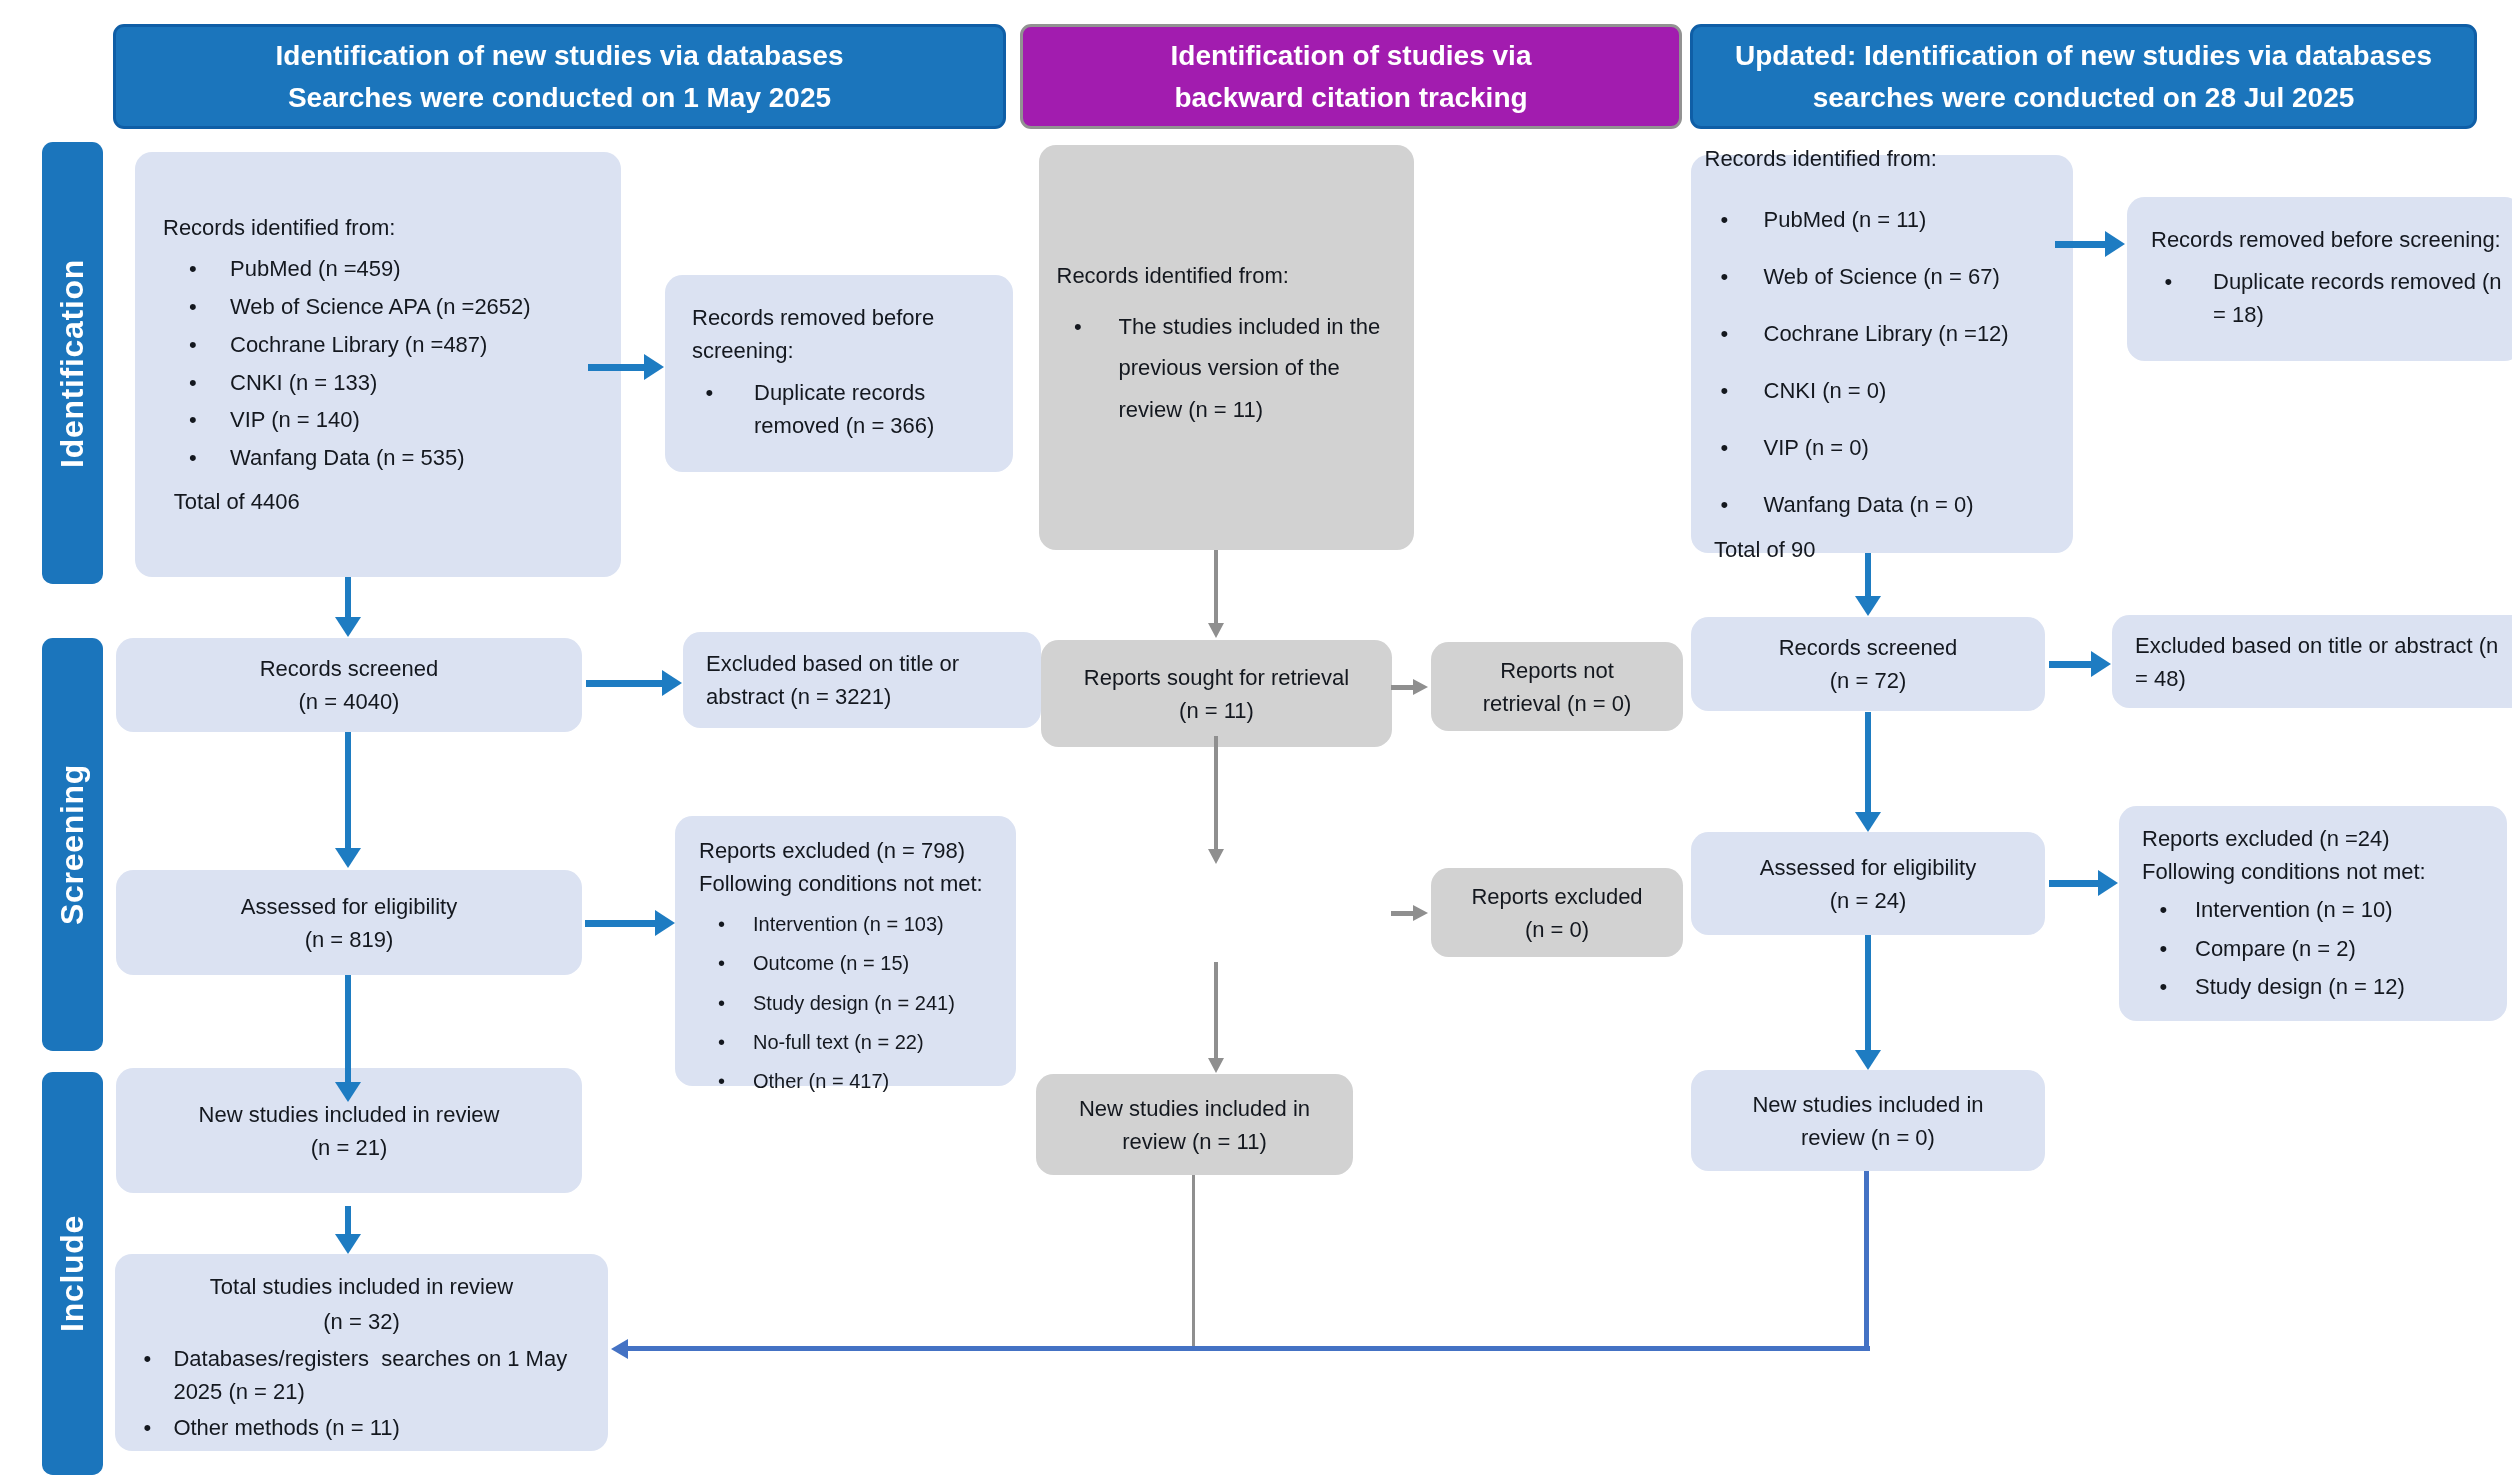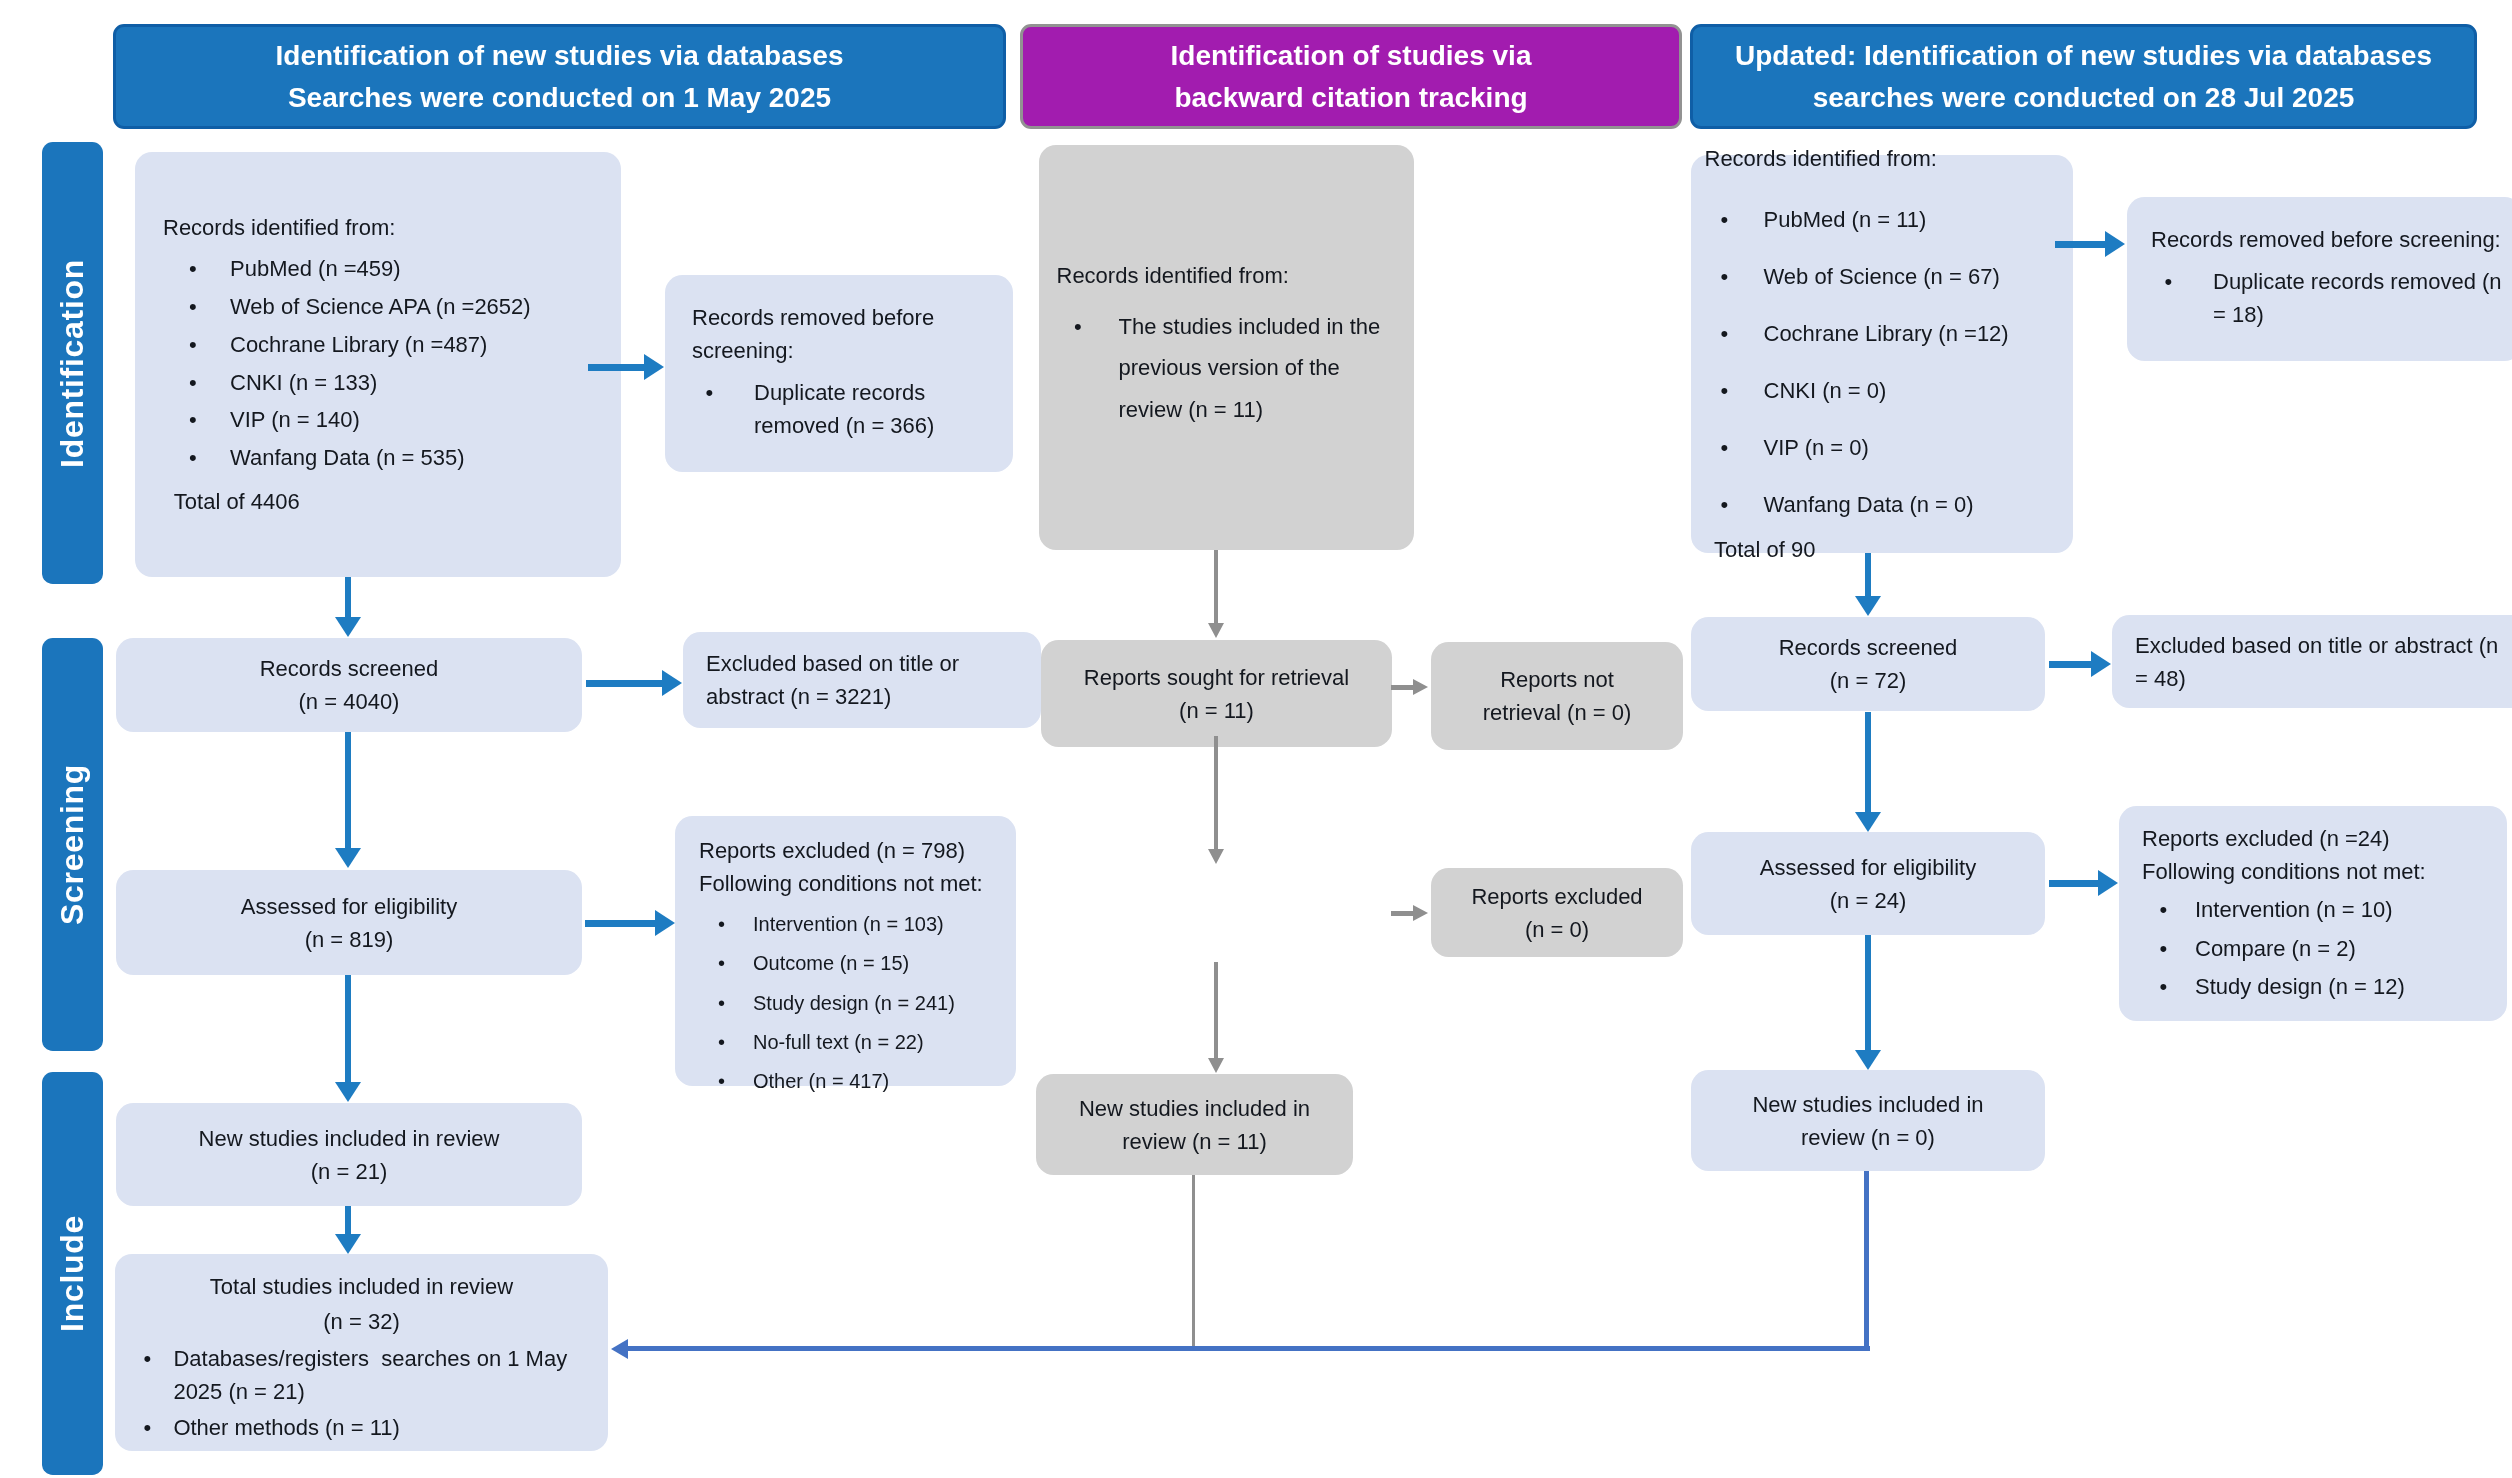--- a/index.html
+++ b/index.html
@@ -32,32 +32,32 @@
 
   #boxA{left:135px;top:152px;width:451px;height:425px;padding:0 6.7px 0 28px;}
   #boxI{left:1039px;top:145px;width:348px;height:405px;padding:0 9.4px 0 17.5px;}
   #boxO{left:1691px;top:155px;width:364px;height:398px;padding:0 4px 0 13.5px;}
   #boxB{left:665px;top:275px;width:314px;height:197px;padding:0 6.7px 0 27px;}
   #boxP{left:2127px;top:197px;width:364px;height:164px;padding:0 6.7px 0 24px;}
 
   #boxC{left:116px;top:638px;width:466px;height:94px;}
   #boxD{left:683px;top:632px;width:312px;height:96px;}
   #boxJ{left:1041px;top:640px;width:351px;height:107px;}
-  #boxK{left:1431px;top:642px;width:252px;height:108px;}
+  #boxK{left:1431px;top:642px;width:252px;height:89px;}
   #boxQ{left:1691px;top:617px;width:354px;height:94px;}
   #boxR{left:2112px;top:615px;width:378px;height:93px;}
 
   #boxE{left:116px;top:870px;width:466px;height:105px;}
   #boxF{left:675px;top:816px;width:341px;height:270px;padding:17.5px 13.5px 13.5px 24px;box-sizing:border-box;}
   #boxL{left:1041px;top:866px;width:351px;height:96px;}
   #boxM{left:1431px;top:868px;width:252px;height:89px;}
   #boxS{left:1691px;top:832px;width:354px;height:103px;}
   #boxT{left:2119px;top:806px;width:388px;height:215px;padding:16px 10.8px 10.8px 23px;box-sizing:border-box;}
 
-  #boxG{left:116px;top:1103px;width:466px;height:103px;}
+  #boxG{left:116px;top:1068px;width:466px;height:125px;}
   #boxN{left:1036px;top:1074px;width:317px;height:101px;}
   #boxU{left:1691px;top:1070px;width:354px;height:101px;}
   #boxH{left:115px;top:1254px;width:493px;height:197px;padding:15px 9.4px 0 9.4px;box-sizing:border-box;}
 
   .box-title{margin:0;}
   .blist{list-style:none;margin:4px 0 0 0;padding:0;}
   .blist li{position:relative;padding-left:67px;margin:4.7px 0;}
   .blist li::before{content:"\2022";position:absolute;left:26px;}
   #boxO .blist li{padding-left:59px;margin-top:24px;}
   #boxO .blist li::before{left:16px;}

